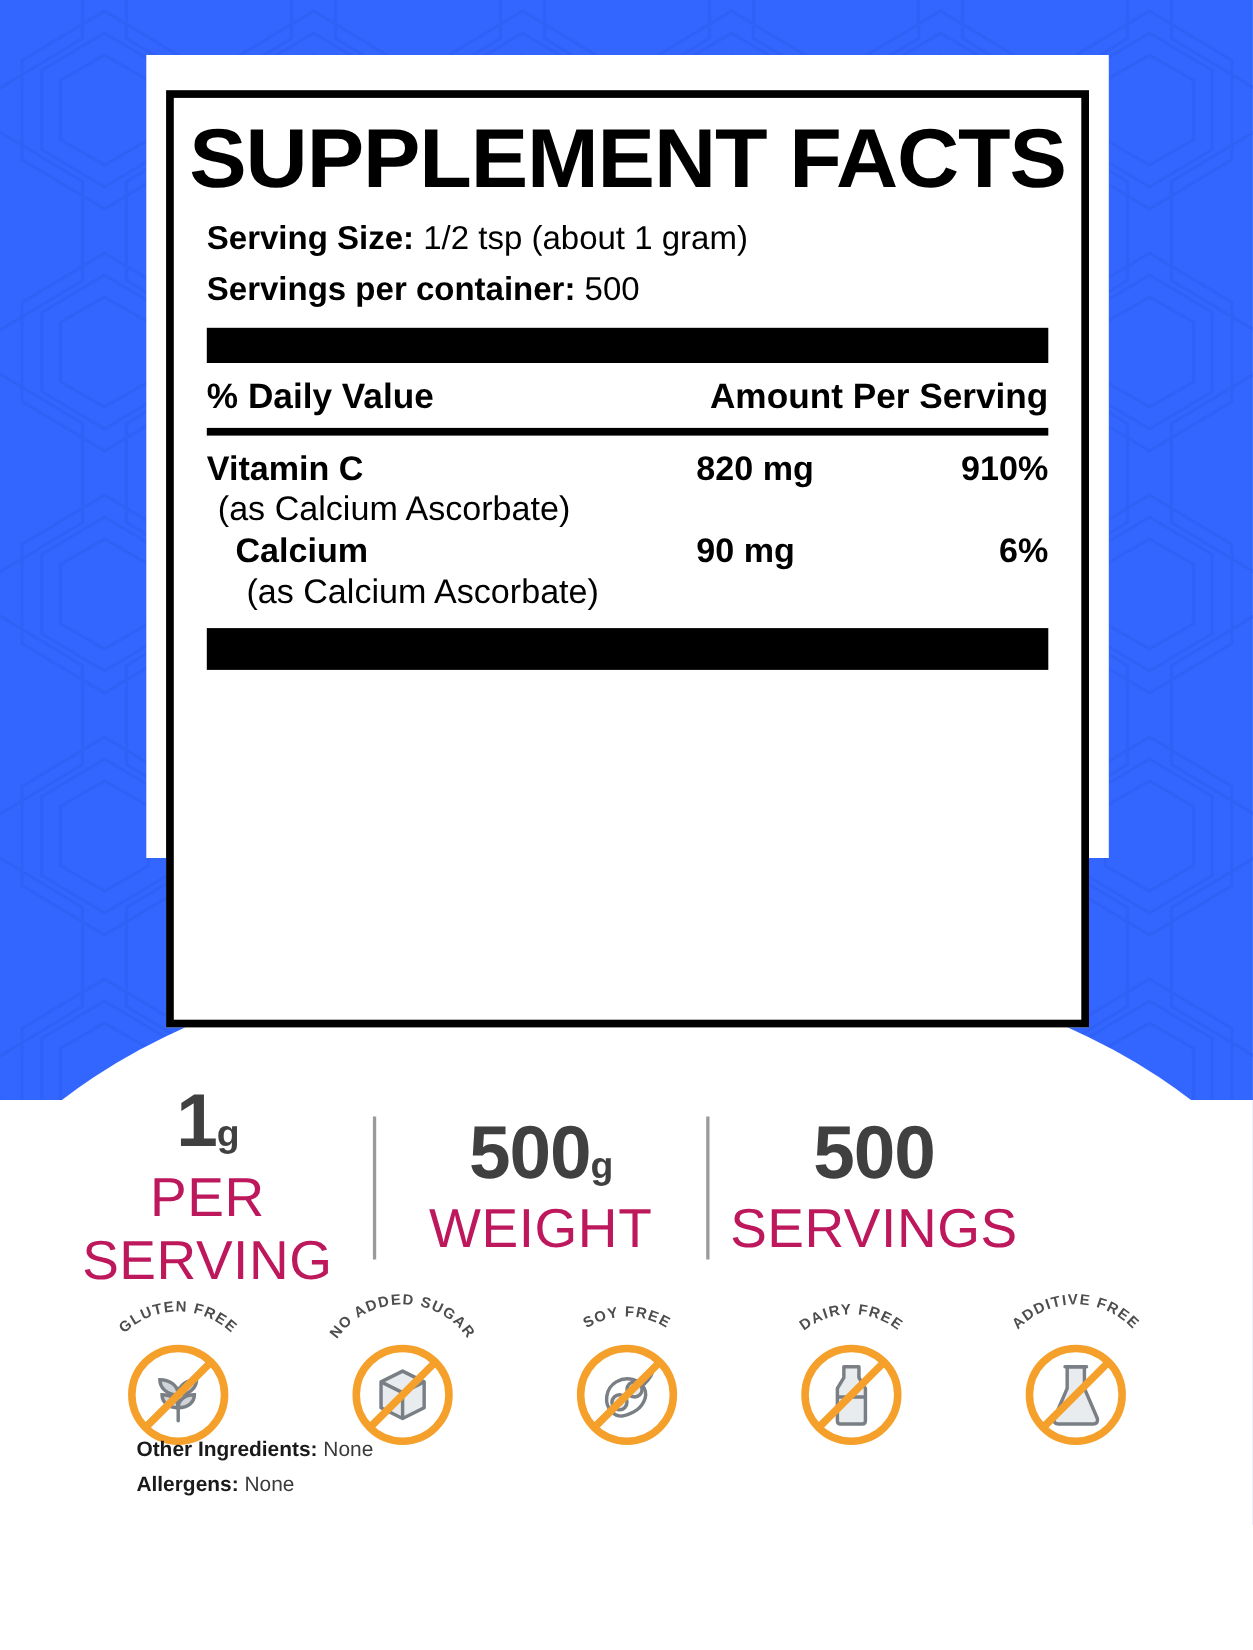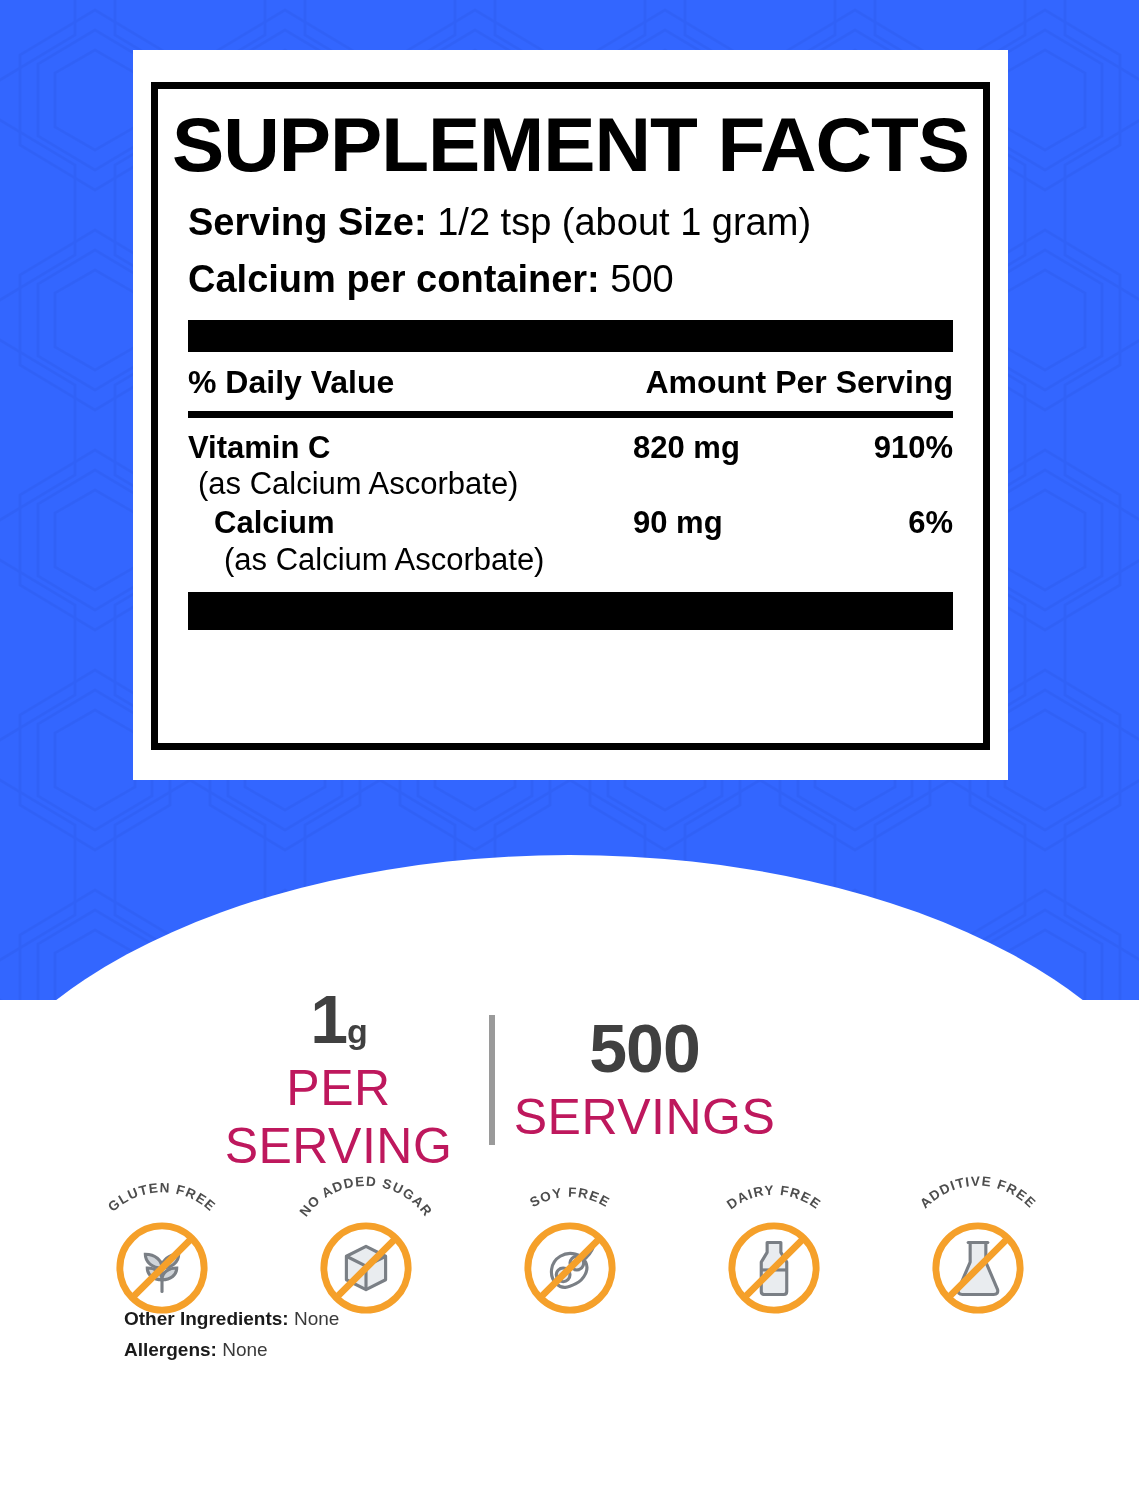--- a/index.html
+++ b/index.html
@@ -47,40 +47,40 @@
     width: 875px;
     height: 730px;
     background: #ffffff;
     padding: 0;
   }
   #facts-inner {
     position: absolute;
     left: 18px;
     top: 32px;
     width: 839px;
-    height: 668px;
+    height: 852px;
     border: 7px solid #000000;
     background: #ffffff;
     padding: 18px 24px 10px 24px;
   }
   #facts-title {
     font-family: "Liberation Sans", sans-serif;
     font-weight: bold;
     font-size: 76px;
     letter-spacing: -1px;
     line-height: 0.95;
     text-align: center;
     color: #000;
     transform: scaleX(1.03);
     transform-origin: center;
     margin: 2px 0 16px 0;
     white-space: nowrap;
   }
   .fact-line {
-    font-size: 38px;
+    font-size: 30px;
     color: #000;
     margin: 6px 0 0 6px;
     line-height: 1.35;
   }
   .fact-line b { font-weight: bold; }
   .rule-thick {
     height: 32px;
     background: #000;
     margin: 14px 6px 0 6px;
   }
@@ -244,21 +244,21 @@
   <div id="facts-inner">
 
     <div id="facts-title">SUPPLEMENT FACTS</div>
 
     <div class="fact-line">
       <b>Serving Size:</b>
       <span>1/2 tsp (about 1 gram)</span>
     </div>
 
     <div class="fact-line">
-      <b>Calcium per container:</b>
+      <b>Servings per container:</b>
       <span>500</span>
     </div>
 
     <div class="rule-thick"></div>
 
     <div id="amount-row">
       <span>% Daily Value</span>
       <span>Amount Per Serving</span>
     </div>
 
@@ -289,20 +289,26 @@
 <div id="stats">
   <div class="stat">
     <div class="stat-value">
       <span>1</span><span class="unit">g</span>
     </div>
     <div class="stat-label">PER SERVING</div>
   </div>
 
   <div class="stat-divider"></div>
 
+  <div class="stat">
+    <div class="stat-value">
+      <span>500</span><span class="unit">g</span>
+    </div>
+    <div class="stat-label">WEIGHT</div>
+  </div>
 
   <div class="stat-divider"></div>
 
   <div class="stat">
     <div class="stat-value">
       <span>500</span><span class="unit"></span>
     </div>
     <div class="stat-label">SERVINGS</div>
   </div>
 </div>

